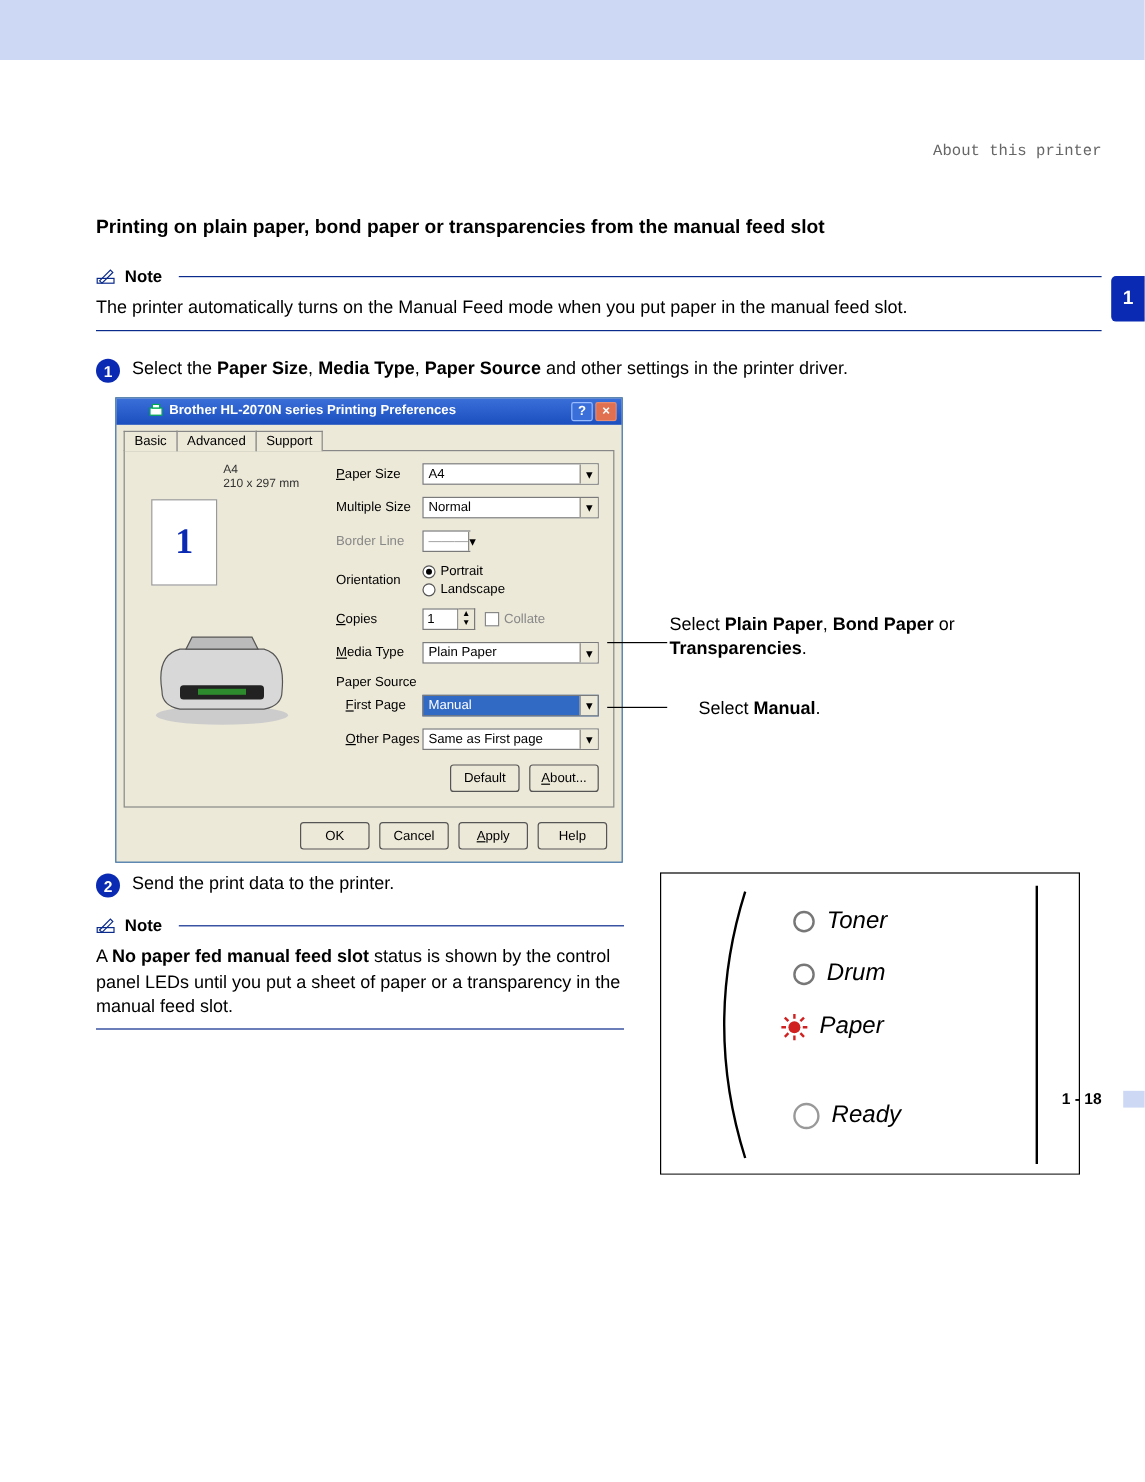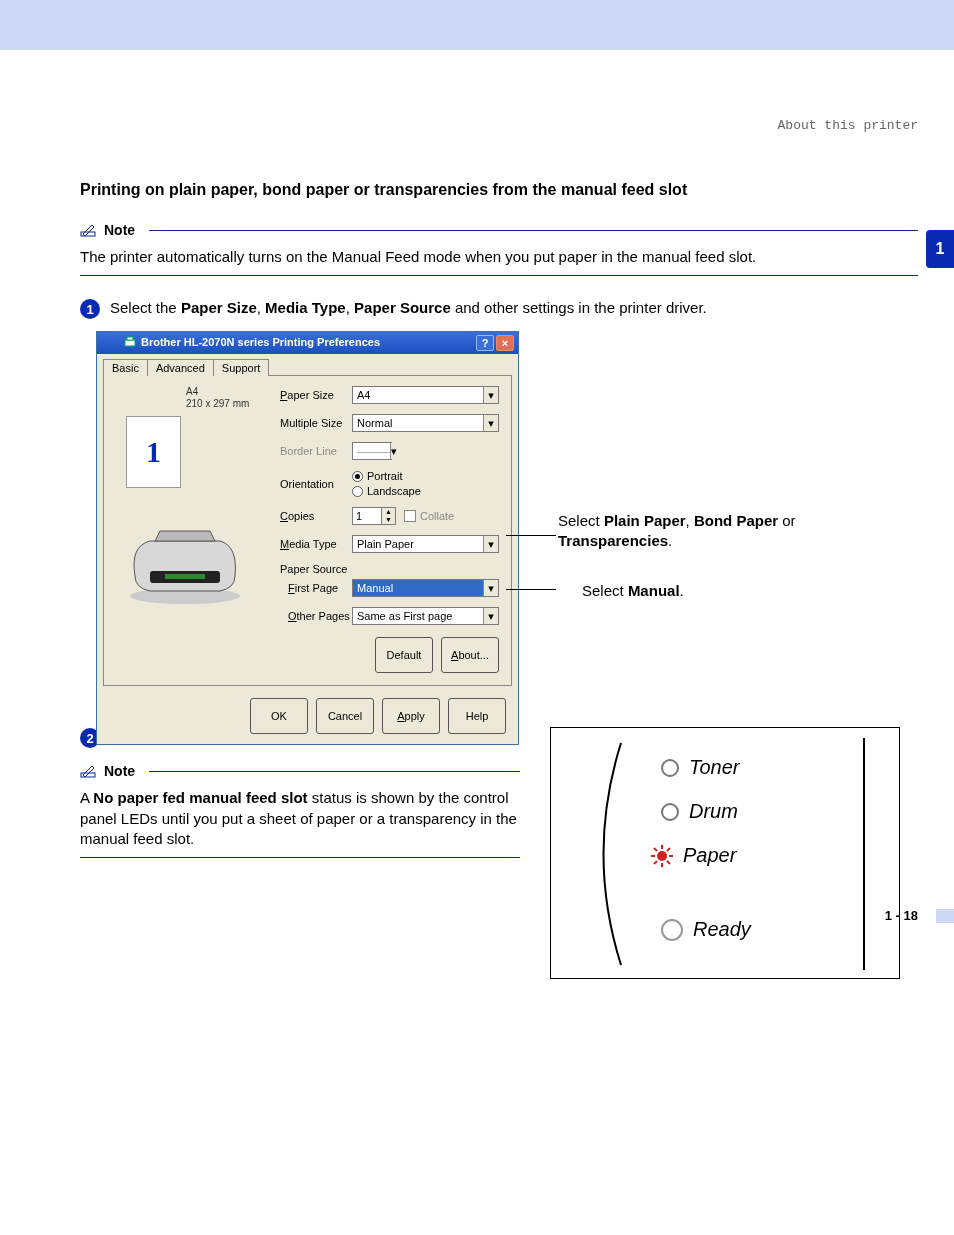--- a/index.html
+++ b/index.html
@@ -83,21 +83,21 @@
   .radio-dot.checked::after { content:''; width:5px; height:5px; background:#000; border-radius:50%; }
   .spin { width: 30px; height: 18px; border: 1px solid #7a7a7a; background: #fff; display: flex; align-items: center; padding-left: 3px; font-size: 11px; }
   .spinbtns { width: 14px; height: 18px; border: 1px solid #7a7a7a; border-left: none; display:flex; flex-direction:column; }
   .spinbtns div { flex:1; background:#ece9d8; font-size:7px; text-align:center; line-height:8px; }
   .chk { width: 12px; height: 12px; border: 1px solid #888; background: #fff; margin: 0 4px 0 8px; }
   .copies-row { display:flex; align-items:center; }
   .group-label { font-size: 11px; margin: 8px 0 4px 0; }
   .btn-row { display: flex; justify-content: flex-end; gap: 8px; margin-top: 12px; }
   .btn-row.bottom { padding: 0 12px 10px 0; }
   .win-btn {
-    min-width: 58px; height: 36px; border: 1px solid #555; background: #ece9d8;
+    min-width: 58px; height: 23px; border: 1px solid #555; background: #ece9d8;
     font-size: 11px; padding: 0 8px; display:flex; align-items:center; justify-content:center;
     border-radius: 3px;
   }
   .win-btn u { text-decoration: underline; }
   
   .callout {
     position: absolute; font-size: 15px; color: #000; line-height: 1.3;
   }
   .callout b { font-weight: bold; }
   .callout-line {

